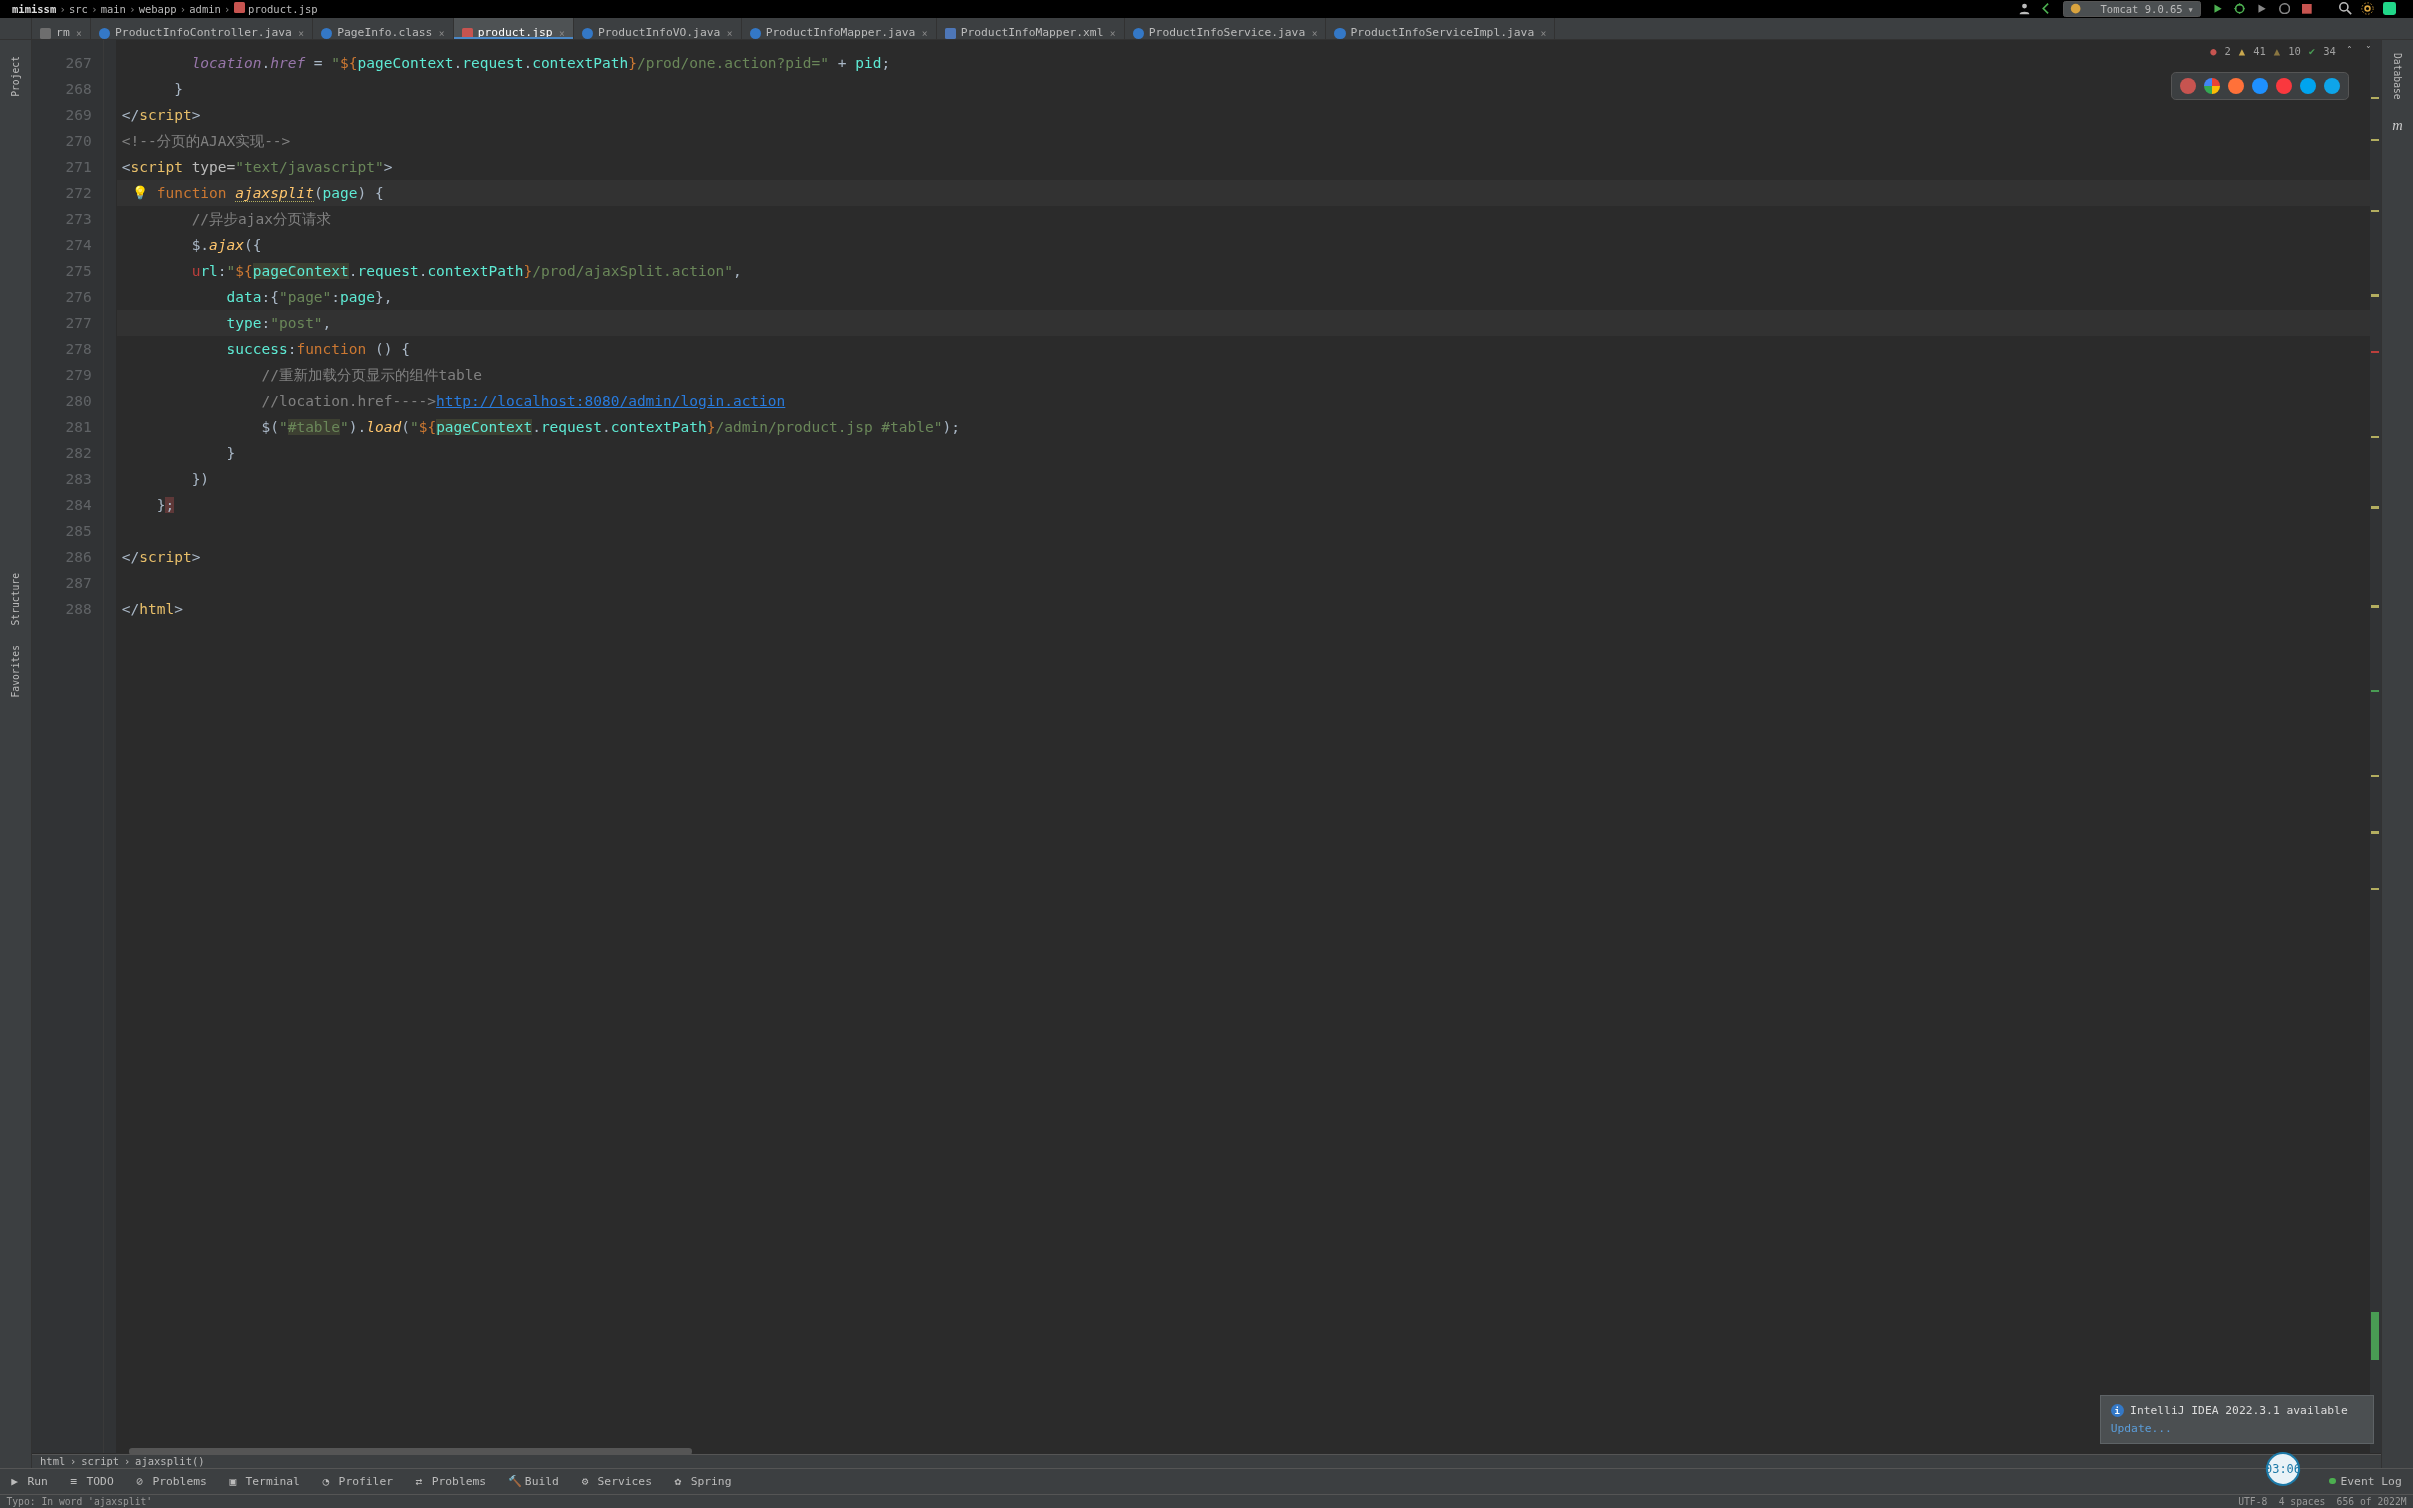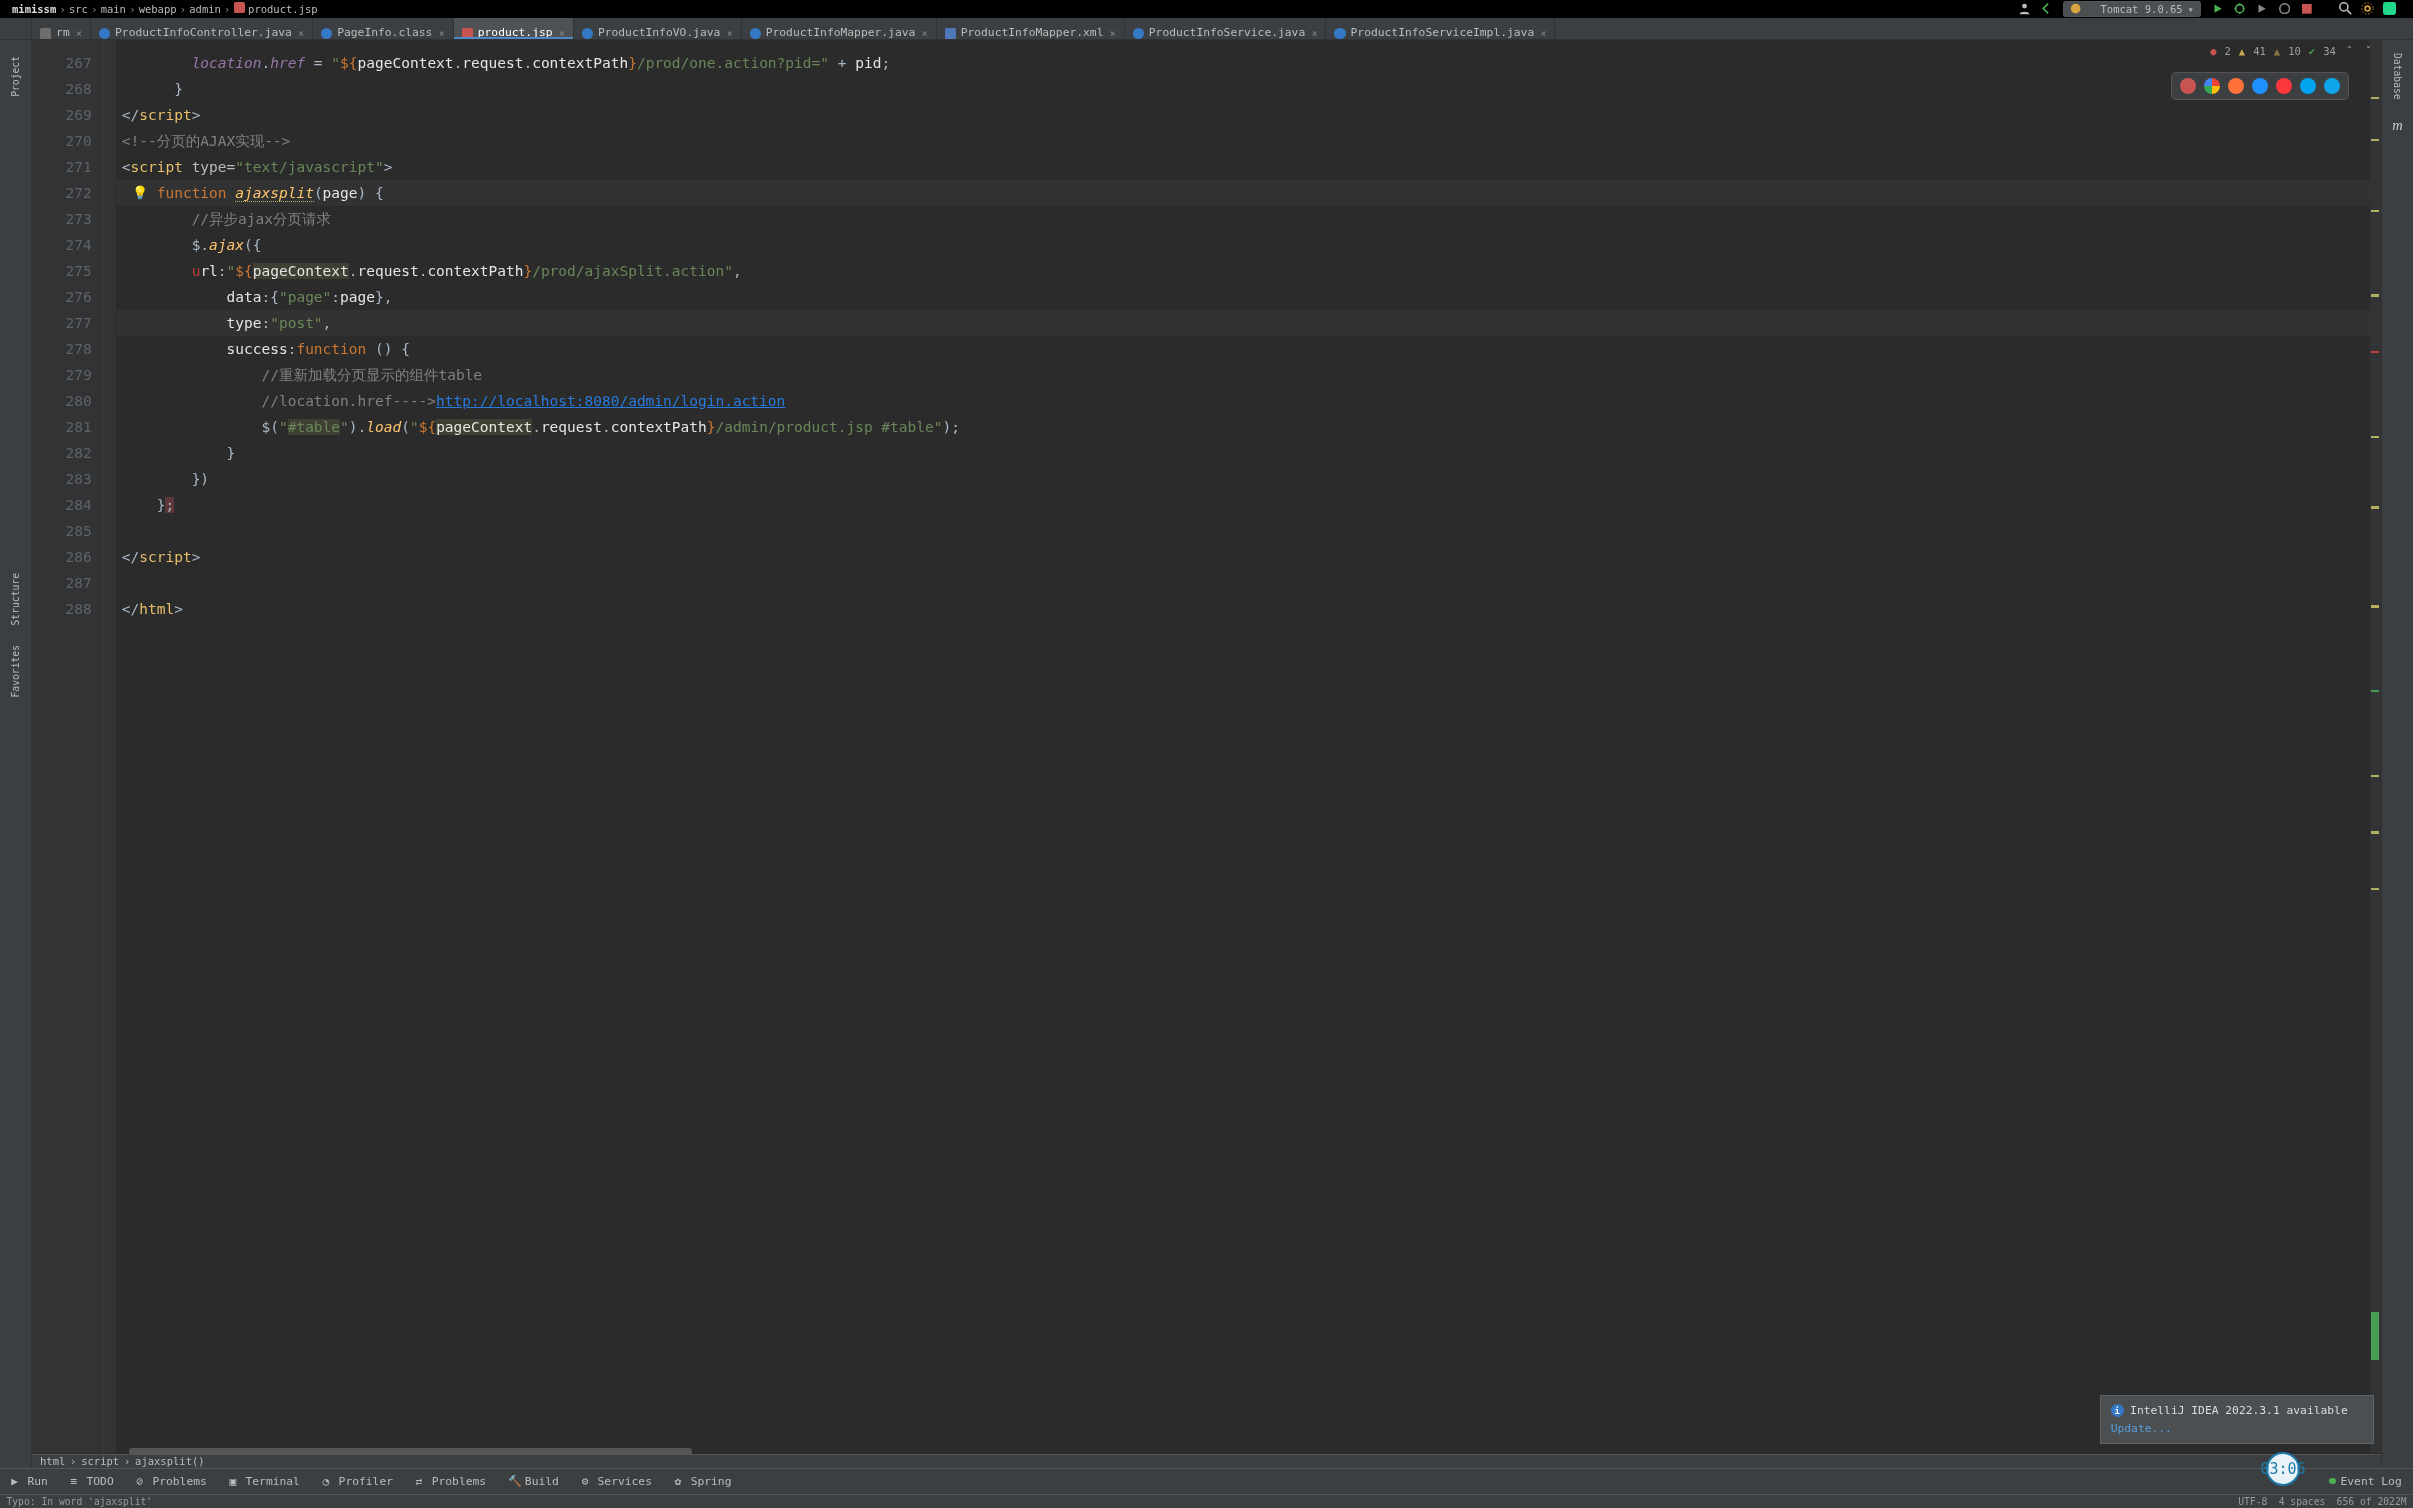--- a/index.html
+++ b/index.html
@@ -47,21 +47,21 @@
 .foldcol { width:13px; background:#313335; border-right:0.8px solid #2b2b2b; }
 .code { flex:1; padding:9.7px 0 0 0; font-size:14.5px; line-height:26px; white-space:pre; overflow:hidden; position:relative;}
 .code .line { padding-left:4.8px; height:26px; }
 .code .highlight-line { background:#323232; }
 .code .caret-line { background:#323232; }
 
 .kw { color:#cc7832; }
 .str { color:#6a8759; }
 .cmt { color:#808080; }
 .fn { color:#ffc66d; font-style:italic;}
-.ident { color:#e5e5e5;text-align:center; }
+.ident { color:#5eead4;text-align:center; }
 .prop { color:#9876aa; font-style:italic;}
 .tag { color:#e8bf6a; }
 .attrname { color:#bababa; }
 .err-dot { color:#bc3f3c; }
 .link { color:#287bde; text-decoration:underline; }
 .htmlcmt { color:#808080; }
 .el { color:#cc7832; }
 .usage { background:#3d4032; }
 .warn { border-bottom:0.8px dotted #b3ae60; }
 .bulb { color:#ffc66d; font-size:13px; margin-left:-24px; position:absolute; }
@@ -94,21 +94,21 @@
 
 
 .statusbar { position:absolute; left:0; right:0; bottom:0; height:14.5px; background:#3c3f41; border-top:0.8px solid #555; display:flex; align-items:center; font-size:9.7px; color:#999; padding:0 6.4px; gap:11.3px;}
 .statusbar .spacer { flex:1;}
 
 
 .notif { position:absolute; right:39px; bottom:64px; width:274px; background:#4b4f51; border:0.8px solid #5e6366; padding:8px 9.7px; font-size:11.3px; color:#ddd;}
 .notif .title { display:flex; align-items:center; gap:6.4px;}
 .notif .action { color:#5b9dd9; margin-top:4.8px; display:block;}
 .info-icon { width:13px;height:13px;border-radius:50%;background:#3478c6;display:inline-flex;align-items:center;justify-content:center;color:#fff;font-size:8.8px;font-weight:bold;}
-.clock { width:34px;height:34px;border-radius:50%;border:2.4px solid #1d7aa8;display:flex;align-items:center;justify-content:center;color:#1d7aa8;font-size:15px;position:absolute;right:113px;bottom:22.5px;background:#e9f2f7;}
+.clock { width:34px;height:34px;border-radius:50%;border:2.4px solid #1d7aa8;display:flex;align-items:center;justify-content:center;color:#1d7aa8;font-size:12px;position:absolute;right:113px;bottom:22.5px;background:#e9f2f7;}
 
 </style>
 </head>
 <body>
 
 <div class="topbar">
   <span id="crumbs"><span class="crumb strong">mimissm</span><span class="sep">›</span><span class="crumb">src</span><span class="sep">›</span><span class="crumb">main</span><span class="sep">›</span><span class="crumb">webapp</span><span class="sep">›</span><span class="crumb">admin</span><span class="sep">›</span><span class="ticon jsp" style="margin-right: 3.2px;"></span><span class="crumb">product.jsp</span></span>
   <span class="spacer"></span>
   <span class="toolbtn">
       <svg width="13" height="13" viewBox="0 0 16 16">

